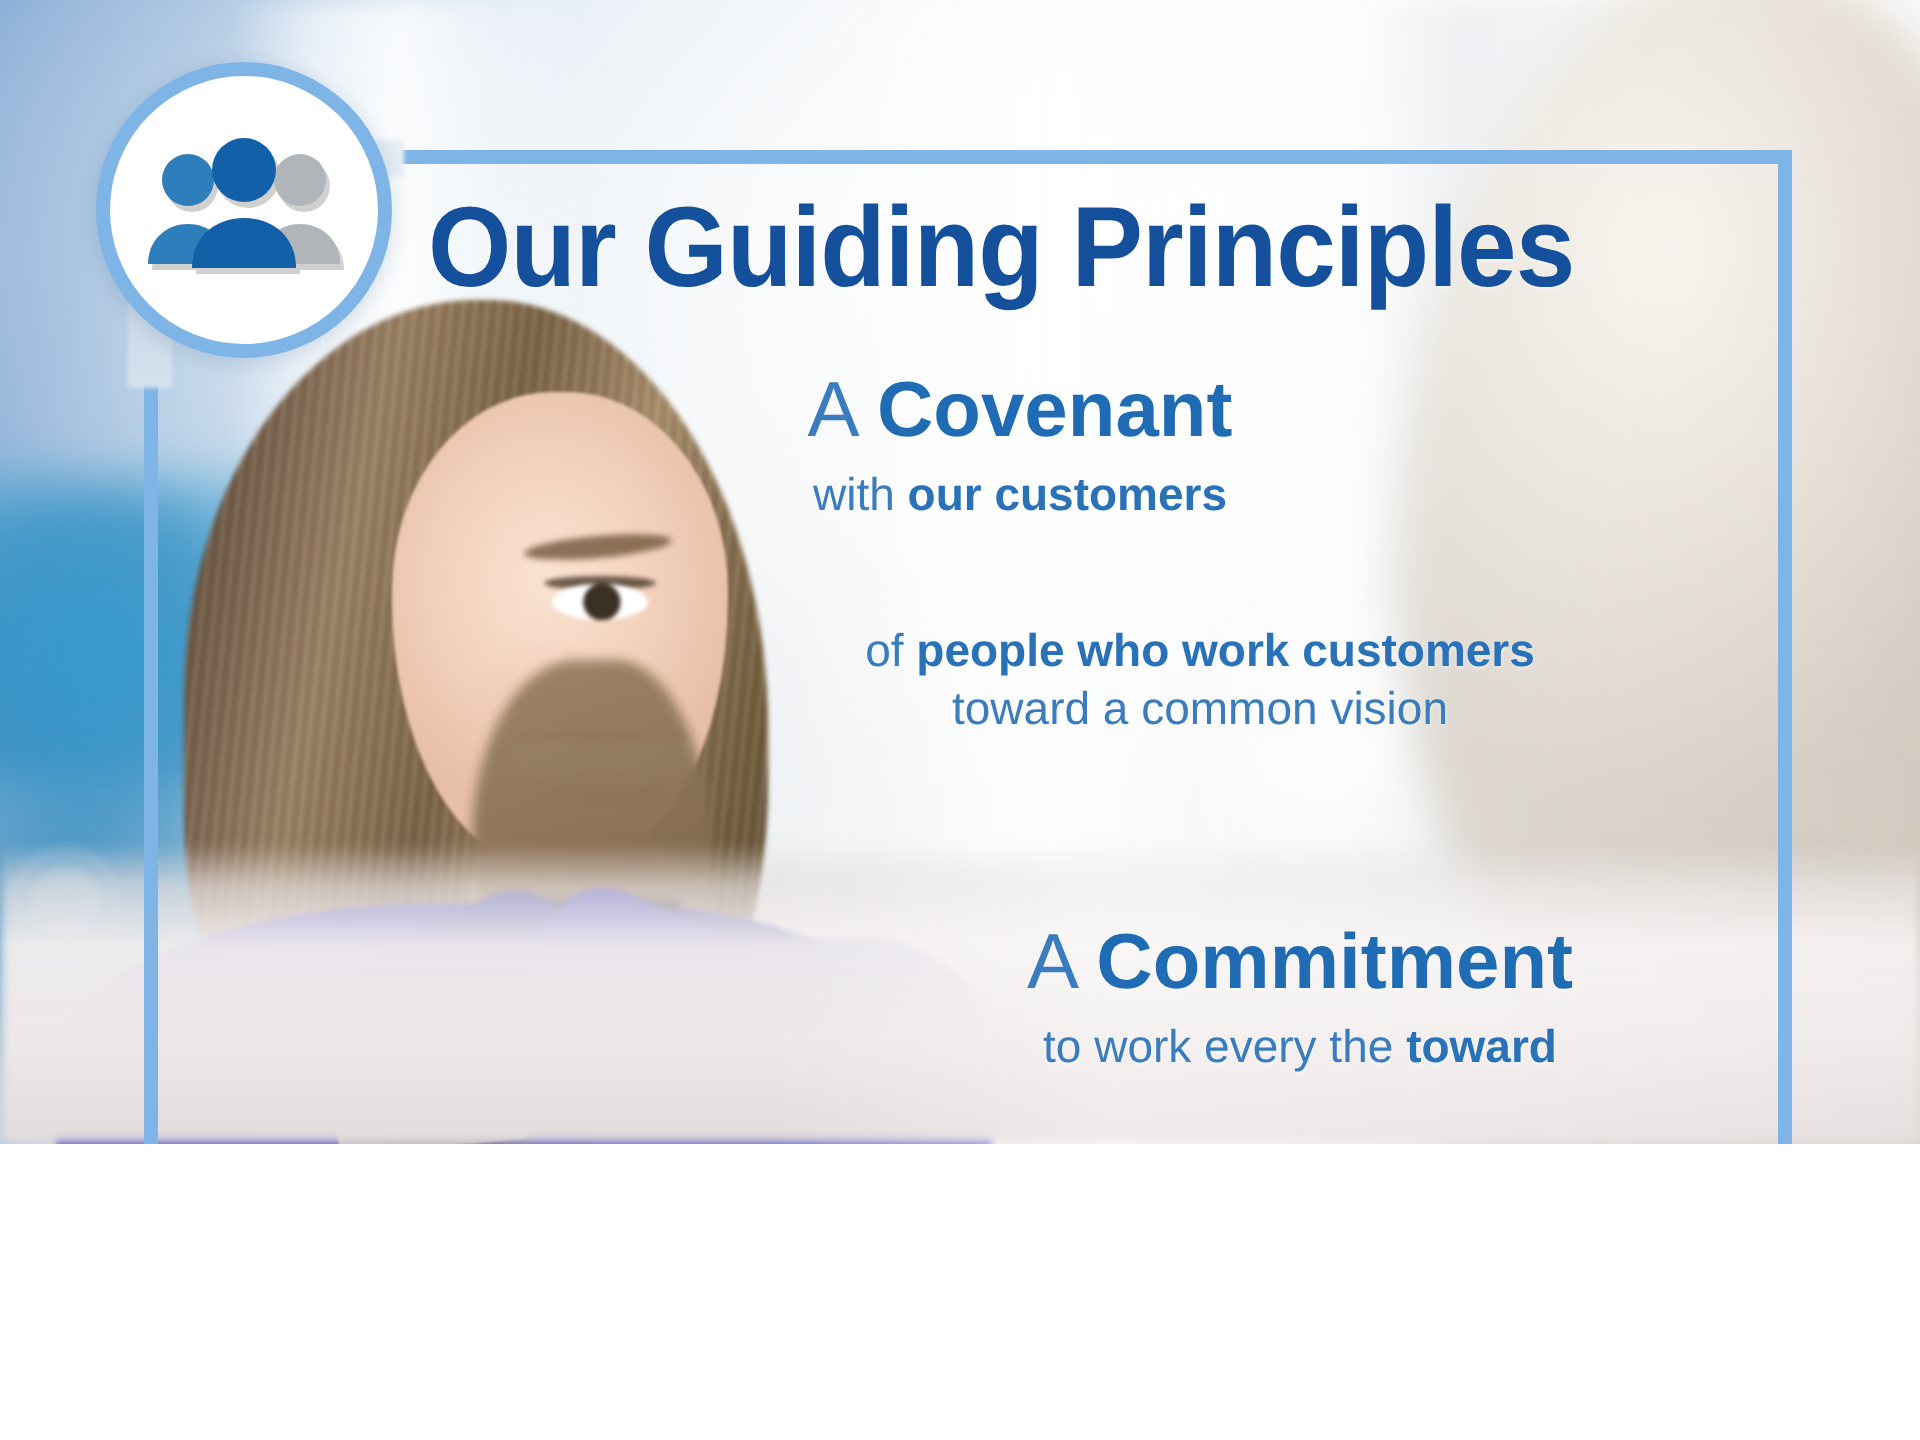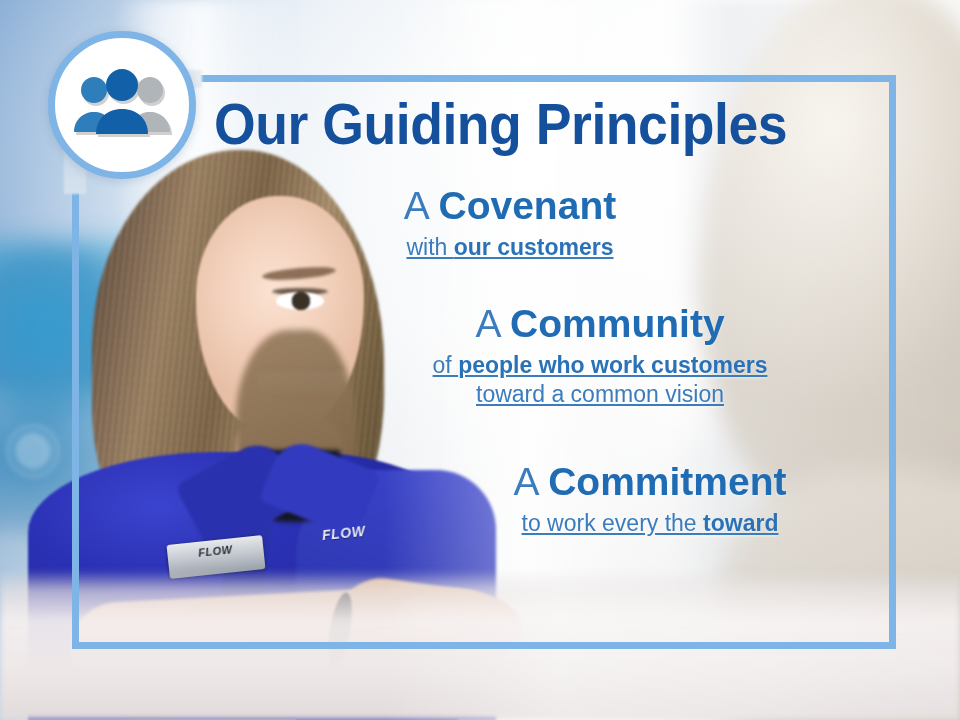--- a/index.html
+++ b/index.html
@@ -1,20 +1,20 @@
 <!DOCTYPE html>
 <html><head>
 <meta charset="utf-8">
 <style>
   html,body{margin:0;padding:0;background:#ffffff;}
   body{font-family:"Liberation Sans","DejaVu Sans",sans-serif;}
 
   .canvas{
     position:relative;
-    width:960px;height:720px;
+    width:960px;height:572px;
     overflow:hidden;
     background:#e9edf1;
   }
 
   
   .photo{position:absolute;inset:0;overflow:hidden;}
 
   
   .bg-base{
     position:absolute;inset:0;
@@ -310,21 +310,20 @@
   .grp{position:absolute;text-align:center;}
   .hl{
     font-size:39px;line-height:1.02;color:#2a72b8;white-space:nowrap;
     text-shadow:0 1px 2px rgba(255,255,255,.5);
   }
   .hl .lead{font-weight:normal;color:#3b7cbe;}
   .hl .key{font-weight:bold;color:#1f6cb5;}
   .sub{
     font-size:23px;line-height:1.28;color:#3b7cbe;margin-top:7px;
     text-shadow:0 1px 2px rgba(255,255,255,.55);
-    text-decoration:underline;
   }
   .sub b{font-weight:bold;color:#2a72b8;}
 
   #g1{left:330px;top:186px;width:360px;}
   #g2{left:380px;top:304px;width:440px;}
   #g3{left:430px;top:462px;width:440px;}
 
   [data-bind]{}
 </style>
 </head>
@@ -405,21 +404,20 @@
 
   <div class="title" data-bind="header.title">Our Guiding Principles</div>
 
   <div class="grp" id="g1">
       <div class="hl"><span class="lead">A </span><span class="key">Covenant</span></div>
       <div class="sub">
         <div><span>with </span><b>our customers</b></div>
       </div>
     </div>
   <div class="grp" id="g2">
-      <div class="hl"><span class="lead">A </span><span class="key">Community</span></div>
       <div class="sub">
         <div><span>of </span><b>people who work customers</b></div>
         <div><span>toward a common vision</span></div>
       </div>
     </div>
   <div class="grp" id="g3">
       <div class="hl"><span class="lead">A </span><span class="key">Commitment</span></div>
       <div class="sub">
         <div><span>to work every the </span><b>toward</b></div>
       </div>

